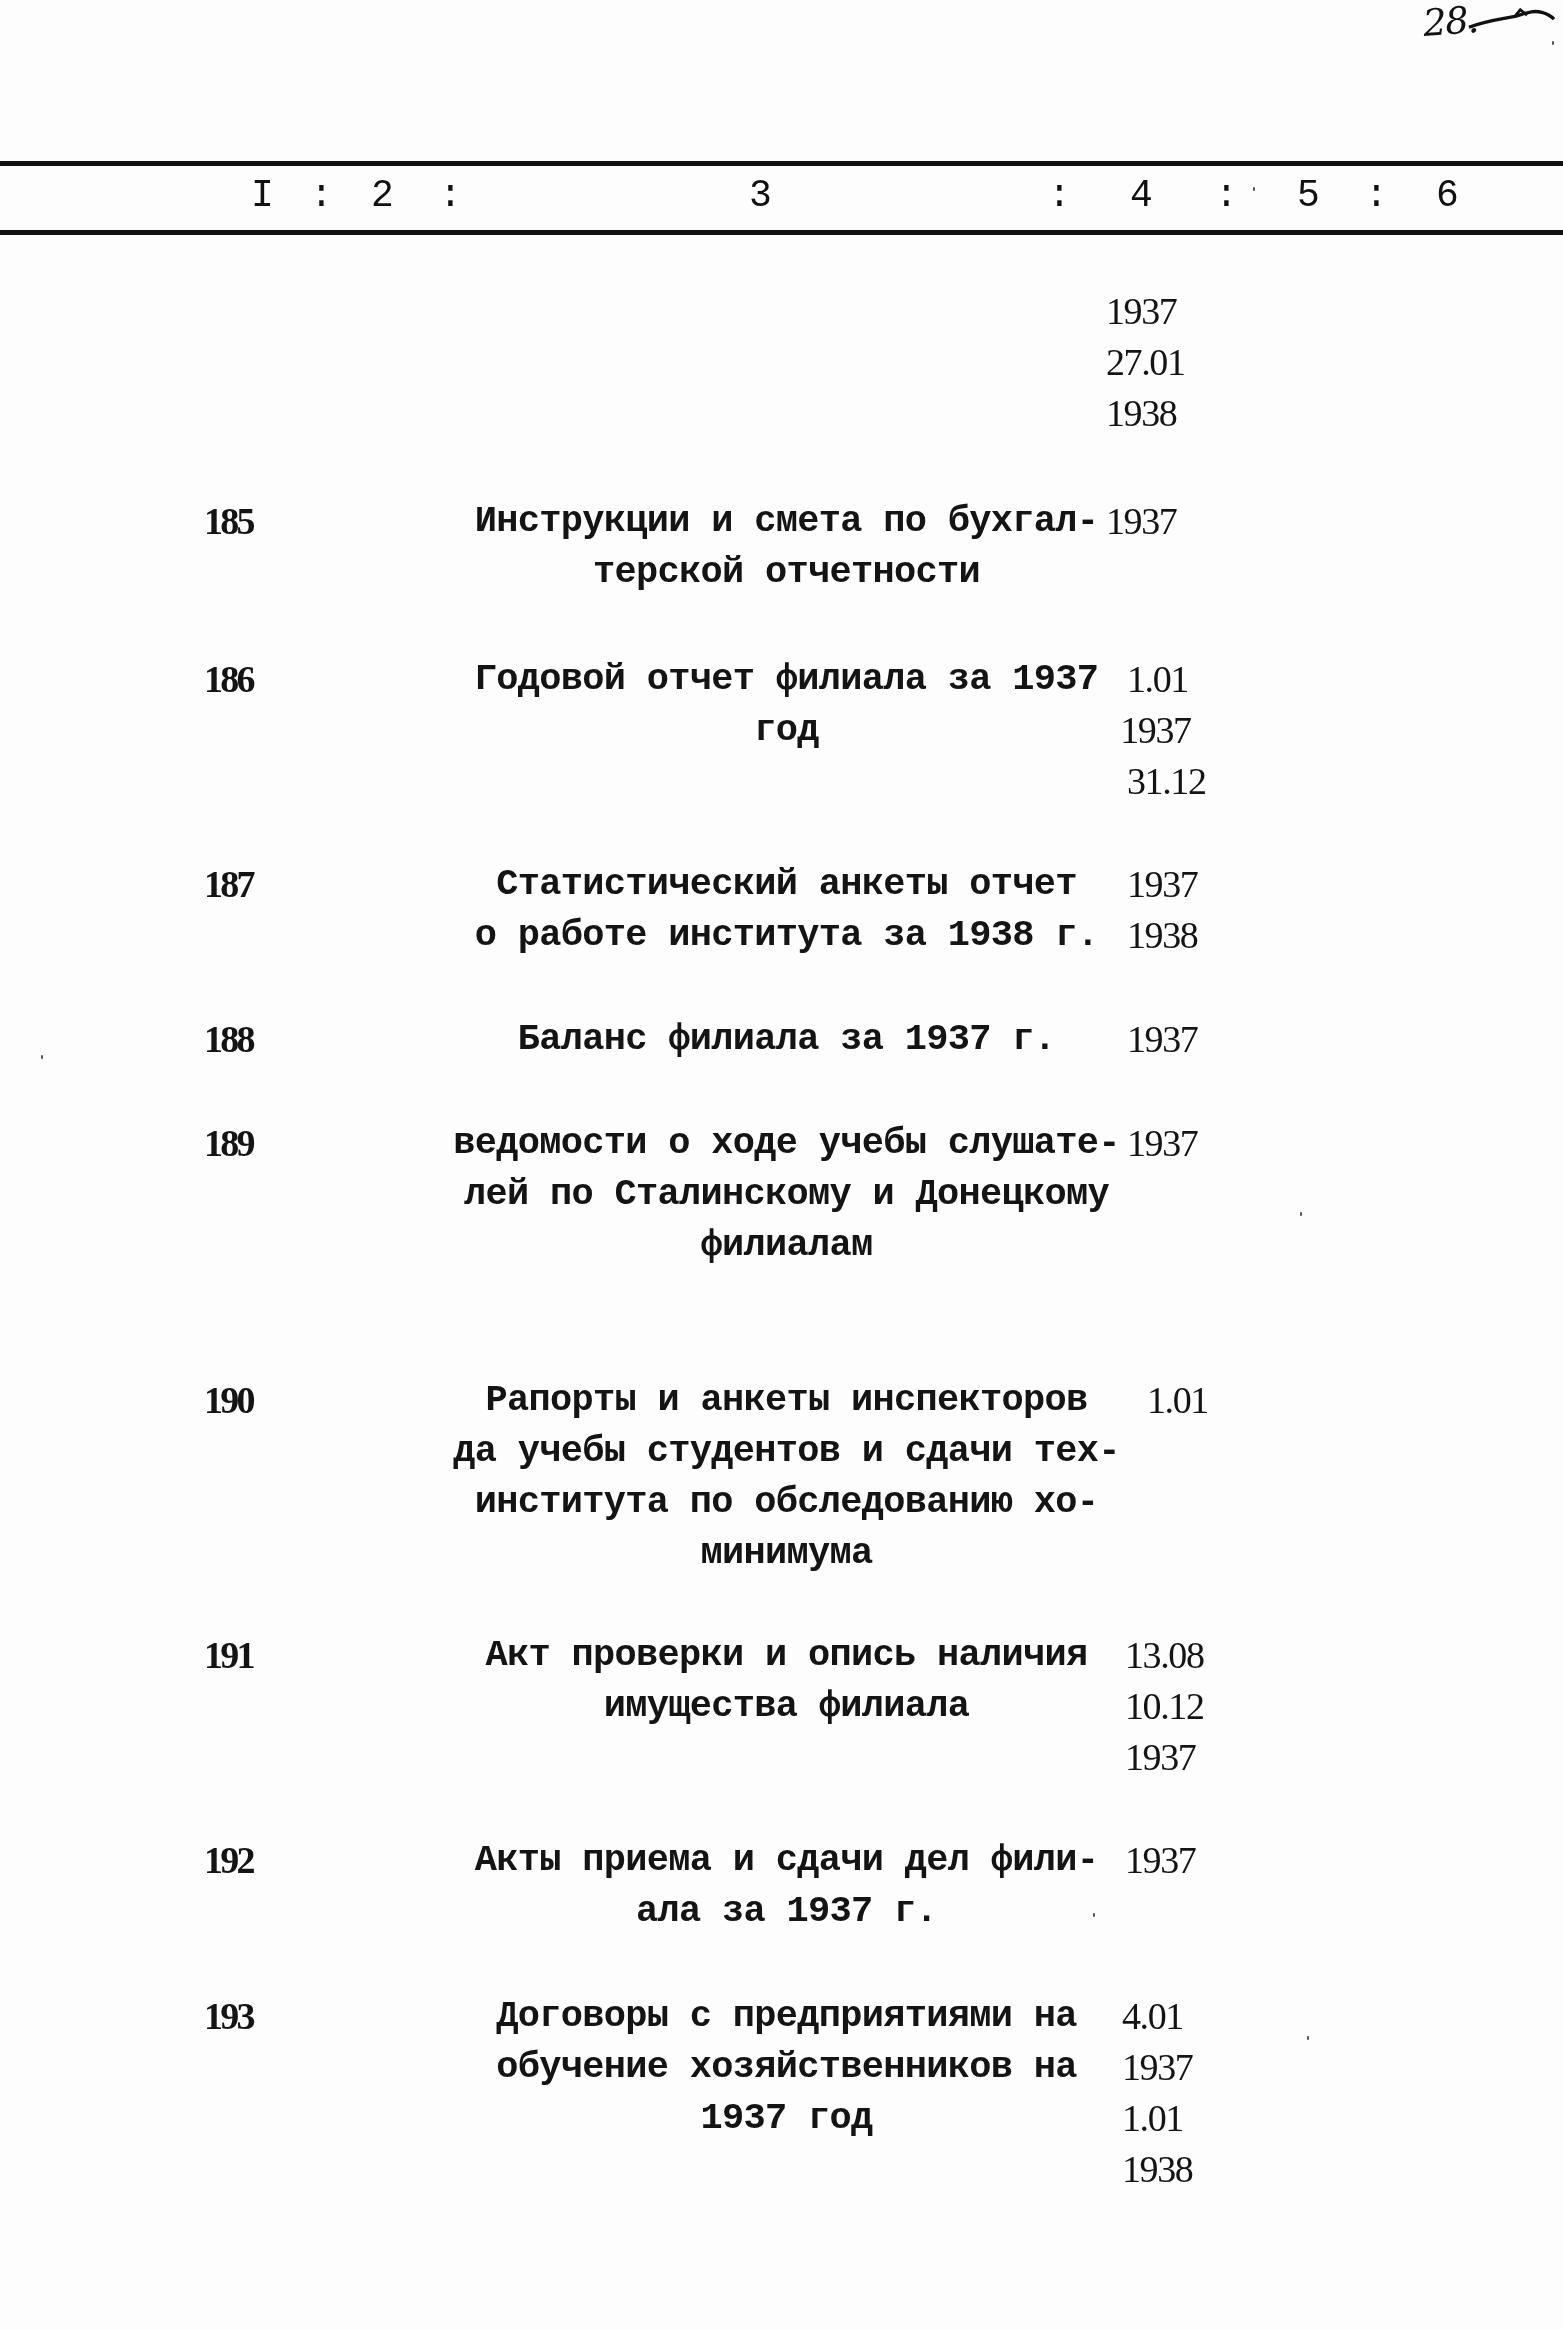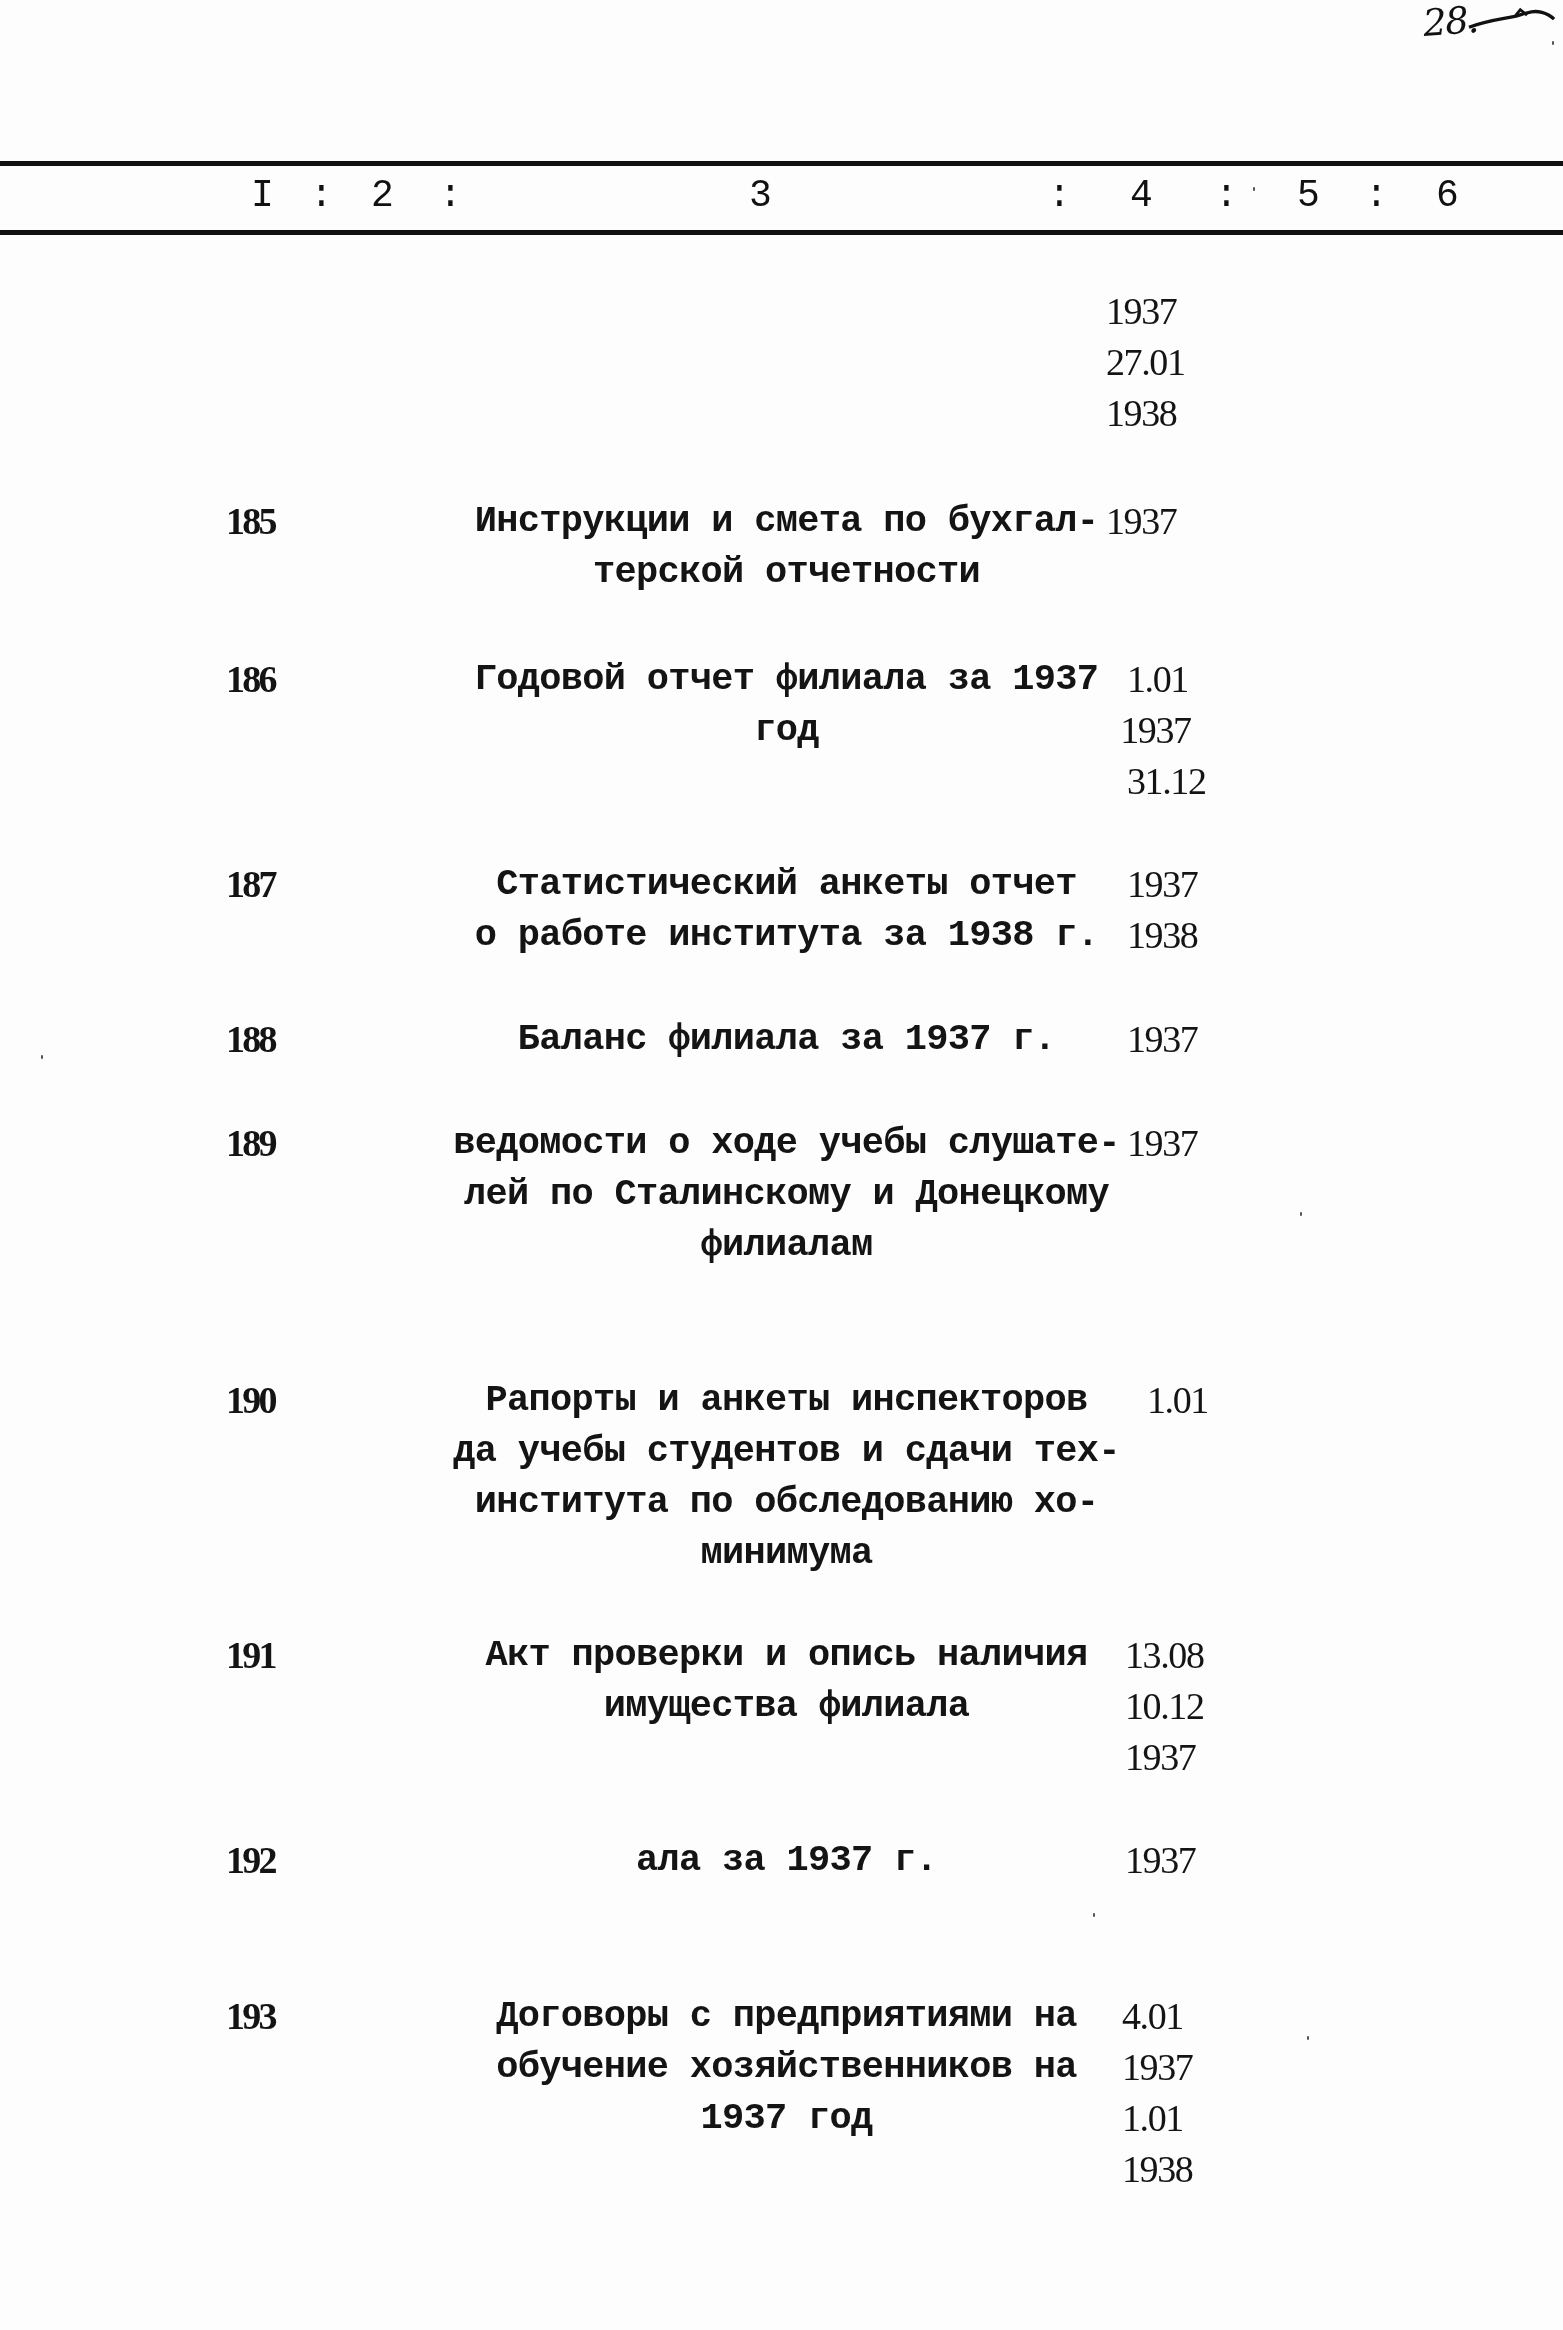--- a/index.html
+++ b/index.html
@@ -79,21 +79,20 @@
     }
     .entry-number {
       position: absolute;
       left: 204px;
       top: 0;
       font-size: 38px;
       line-height: 51px;
       font-weight: bold;
       letter-spacing: -2.7px;
       font-family: "Liberation Serif", serif;
-      margin-left: 22px;
     }
     .entry-title {
       position: absolute;
       left: 453px;
       top: 0;
       width: 667px;
     }
     .entry-title .line {
       display: block;
       font-size: 37px;
@@ -243,20 +242,21 @@
       <div class="entry-dates" style="left:1125px">
         <span class="line">13.08</span>
         <span class="line">10.12</span>
         <span class="line">1937</span>
       </div>
     </div>
 
     <div class="entry" style="top:1835px">
       <span class="entry-number">192</span>
       <div class="entry-title">
+        <span class="line">Акты приема и сдачи дел фили-</span>
         <span class="line">ала за 1937 г.</span>
       </div>
       <div class="entry-dates" style="left:1125px">
         <span class="line">1937</span>
       </div>
     </div>
 
     <div class="entry" style="top:1991px">
       <span class="entry-number">193</span>
       <div class="entry-title">

